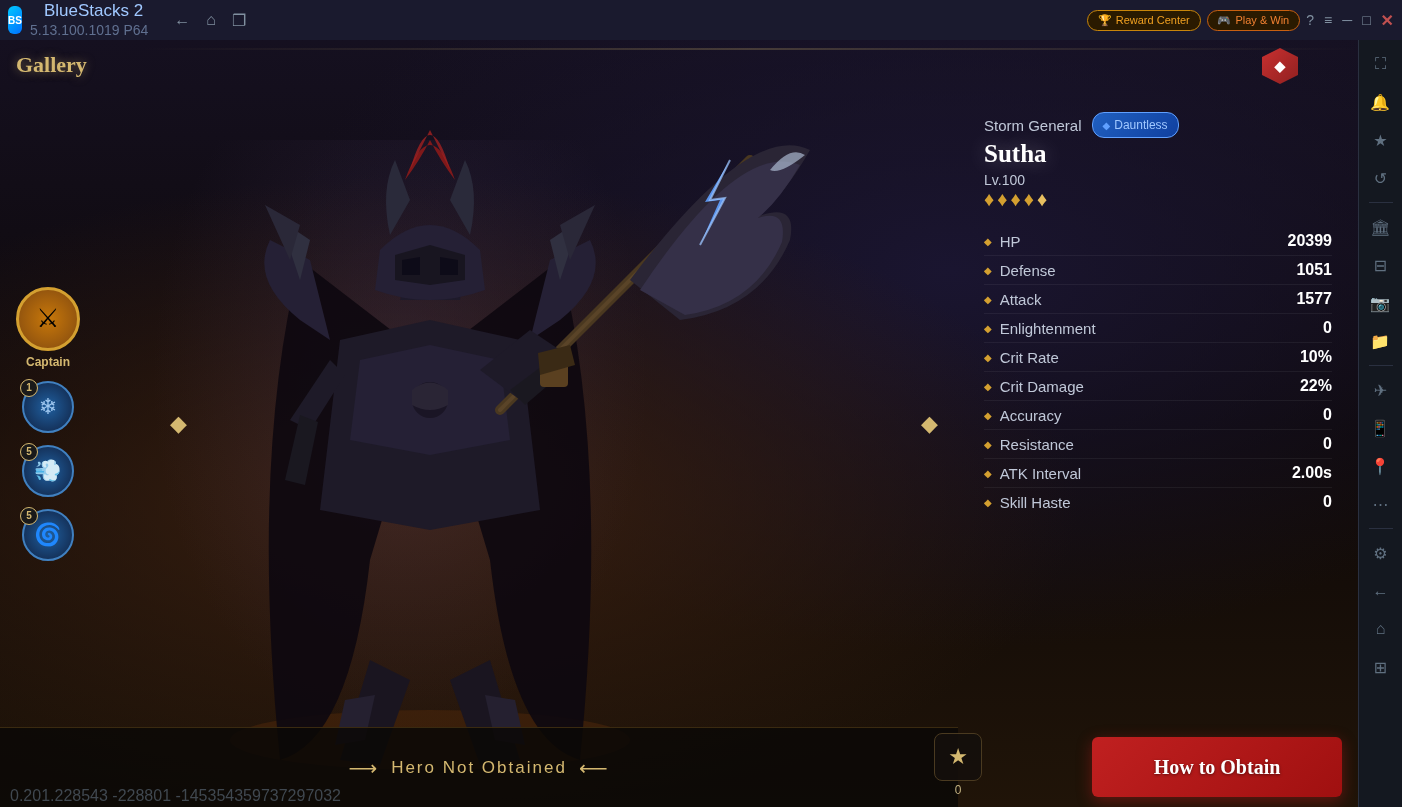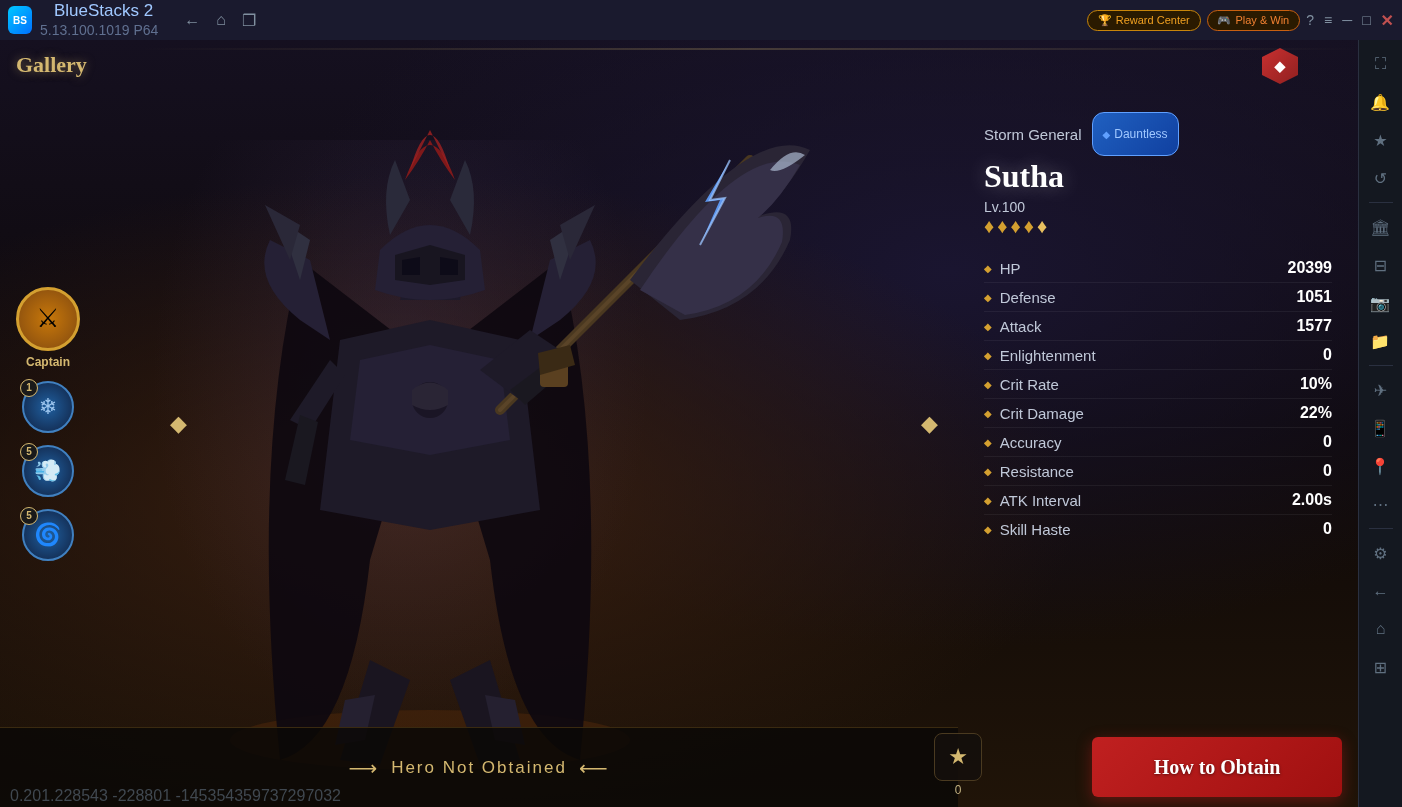--- a/index.html
+++ b/index.html
@@ -6,21 +6,21 @@
     body { width: 1402px; height: 807px; overflow: hidden; background: #000; font-family: 'Segoe UI', Arial, sans-serif; }
 
     
     .titlebar {
       width: 100%; height: 40px; background: #1a1a2e;
       display: flex; align-items: center; justify-content: space-between;
       padding: 0 8px; position: relative; z-index: 100;
     }
     .titlebar-left { display: flex; align-items: center; gap: 8px; }
     .bluestacks-logo {
-      width: 24px; height: 28px; background: linear-gradient(135deg, #00c8ff, #0070ff);
+      width: 14px; height: 28px; background: linear-gradient(135deg, #00c8ff, #0070ff);
       border-radius: 6px; display: flex; align-items: center; justify-content: center;
       font-size: 10px; color: white; font-weight: bold;
     }
     .titlebar-app-name { color: #a0c8ff; font-size: 17px; margin-left: 14px; }
     .titlebar-version { color: #607090; font-size: 14px; margin-top: 7px; }
     .titlebar-nav { display: flex; align-items: center; gap: 4px; margin-left: 12px; }
     .titlebar-nav button {
       background: none; border: none; color: #8090a0; cursor: pointer;
       font-size: 16px; padding: 2px 6px;
     }
@@ -138,28 +138,28 @@
       padding: 12px 16px;
     }
 
     .hero-title-row {
       display: flex; align-items: center; gap: 10px; margin-bottom: 2px;
     }
     .hero-class { color: #c0c8d8; font-size: 15px; font-weight: normal; }
     .hero-type-badge {
       background: linear-gradient(135deg, #2060c0, #1040a0);
       border: 1px solid #60a0ff; border-radius: 12px;
-      color: #a0c8ff; font-size: 12px; padding: 14px 10px;
+      color: #a0c8ff; font-size: 12px; padding: 5px 10px;
       display: flex; align-items: center; gap: 4px;
     }
     .hero-type-badge::before {
       content: '◆'; color: #60a0ff; font-size: 10px;
     }
     .hero-name {
-      color: #ffffff; font-size: 32px; font-weight: bold;
+      color: #ffffff; font-size: 25px; font-weight: bold;
       font-family: serif; text-shadow: 0 0 20px rgba(255,255,255,0.3);
       margin-bottom: 4px;
     }
     .hero-level { color: #c0c8d8; font-size: 14px; margin-bottom: 0; }
     .stars-row { display: flex; gap: 3px; margin-bottom: 16px; }
     .star { color: #d4a030; font-size: 20px; }
     .star-last { color: #e8c060; }
 
     .stat-row {
       display: flex; align-items: center; justify-content: space-between;

